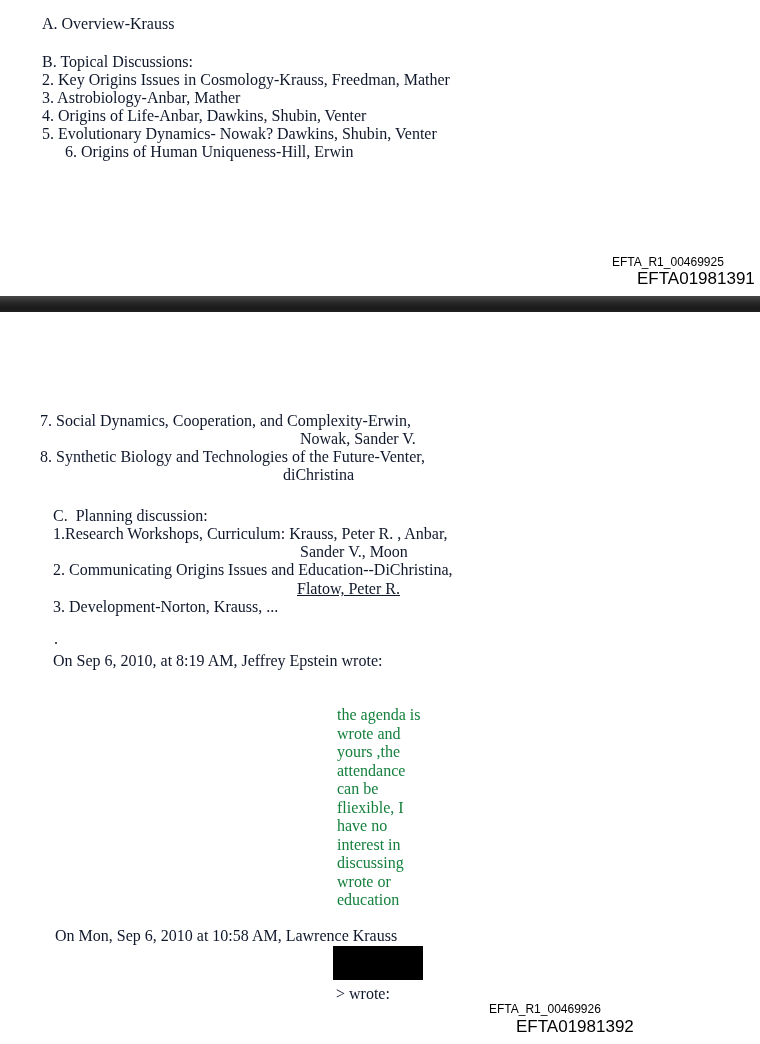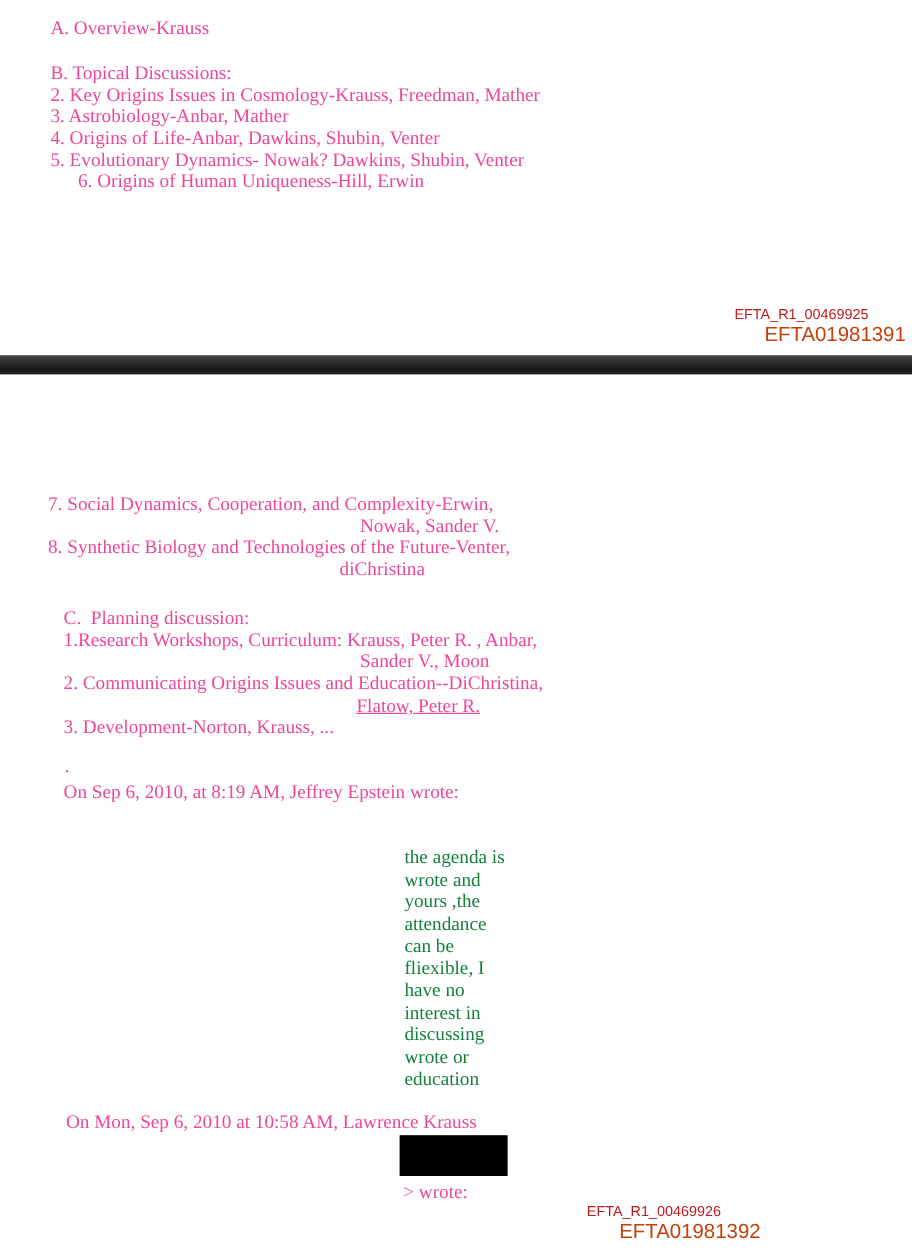--- a/index.html
+++ b/index.html
@@ -14,44 +14,44 @@
     background: #ffffff;
     overflow: hidden;
     font-family: "Liberation Serif", "DejaVu Serif", serif;
     color: #101010;
   }
   .line {
     position: absolute;
     white-space: pre;
     font-size: 16px;
     line-height: 18px;
-    color: #ec4899;
+    color: #0f172a;
   }
   .separator {
     position: absolute;
     left: 0;
     top: 296px;
     width: 760px;
     height: 16px;
     background: linear-gradient(180deg, #474747 0%, #2a2a2a 40%, #1a1a1a 75%, #212121 100%);
   }
   .bates-small {
     position: absolute;
     font-family: "Liberation Sans", "DejaVu Sans", sans-serif;
     font-size: 12px;
     line-height: 13px;
-    color: #b91c1c;
+    color: #000000;
     white-space: pre;
   }
   .bates-large {
     position: absolute;
     font-family: "Liberation Sans", "DejaVu Sans", sans-serif;
     font-size: 17px;
     line-height: 18px;
-    color: #c2410c;
+    color: #000000;
     white-space: pre;
   }
   .quote-block {
     position: absolute;
     left: 337px;
     top: 706px;
   }
   .quote-block .qline {
     font-size: 16px;
     line-height: 18.5px;

